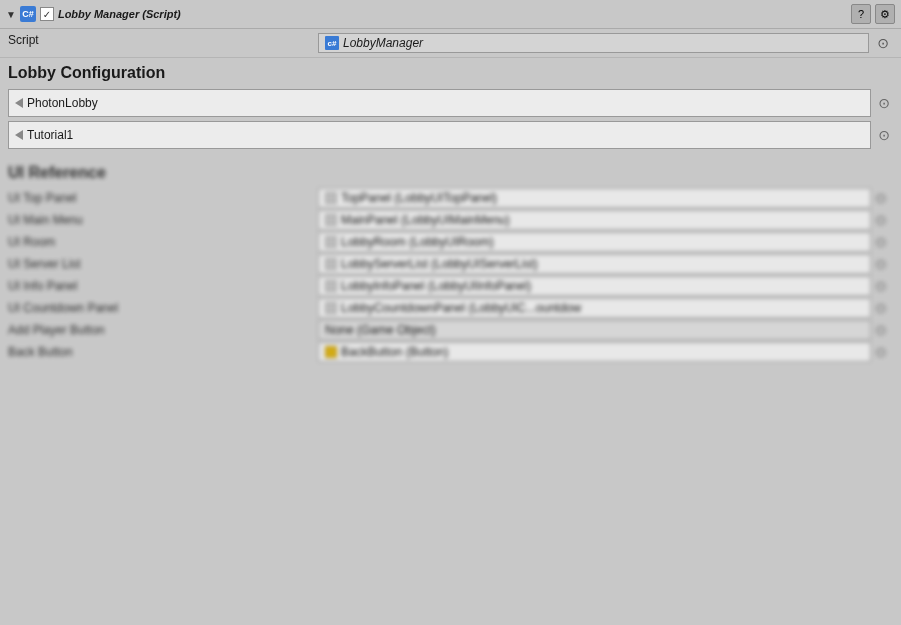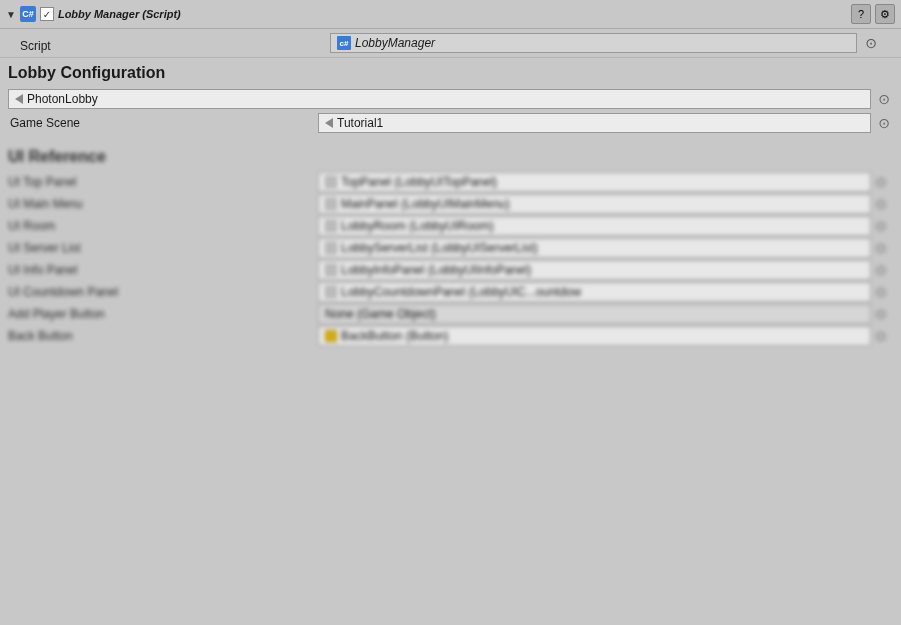--- a/index.html
+++ b/index.html
@@ -72,22 +72,22 @@
       border: 1px solid #888;
       display: flex;
       align-items: center;
       justify-content: center;
       font-size: 11px;
       cursor: pointer;
       border-radius: 2px;
     }
     .script-row {
       display: flex;
-      align-items: flex-end;
-      padding: 4px 20px;
+      align-items: flex-start;
+      padding: 4px 8px;
       border-bottom: 1px solid #b5b5b5;
     }
     .script-label {
       width: 310px;
       color: #1a1a1a;
       font-size: 12px;
     }
     .script-field {
       flex: 1;
       display: flex;
@@ -152,21 +152,21 @@
       display: flex;
       align-items: center;
     }
     .field-input {
       flex: 1;
       background: #ececec;
       border: 1px solid #999;
       padding: 2px 6px;
       font-size: 12px;
       color: #1a1a1a;
-      height: 20px;
+      height: 28px;
     }
     .field-input.scene-field {
       display: flex;
       align-items: center;
       gap: 4px;
       background: #ececec;
     }
     .scene-icon {
       display: inline-block;
       width: 0;
@@ -265,21 +265,20 @@
       <div class="field-value-wrap">
         <div class="field-input scene-field">
           <span class="scene-icon"></span>
           <span>PhotonLobby</span>
         </div>
         <div class="gear-icon-small">⊙</div>
       </div>
     </div>
 
     <div class="field-row">
-      <div class="field-label">Game Scene</div>
       <div class="field-value-wrap">
         <div class="field-input scene-field">
           <span class="scene-icon"></span>
           <span>Tutorial1</span>
         </div>
         <div class="gear-icon-small">⊙</div>
       </div>
     </div>
 
 

